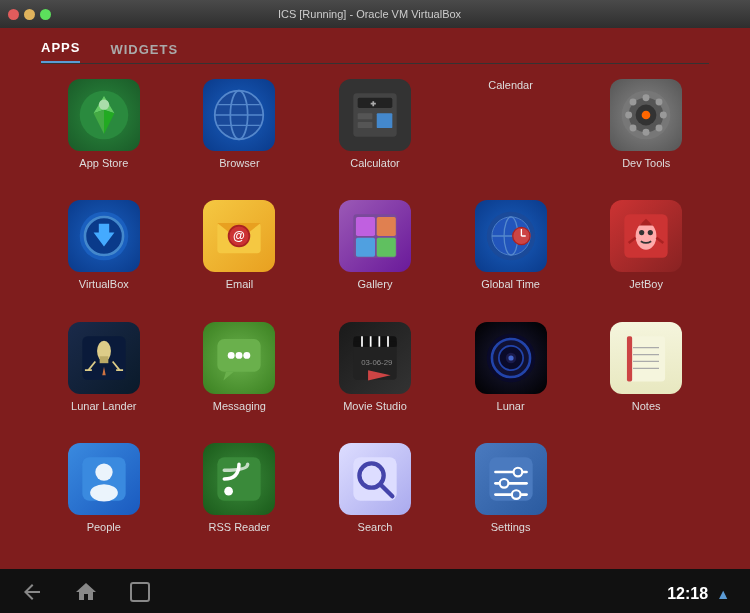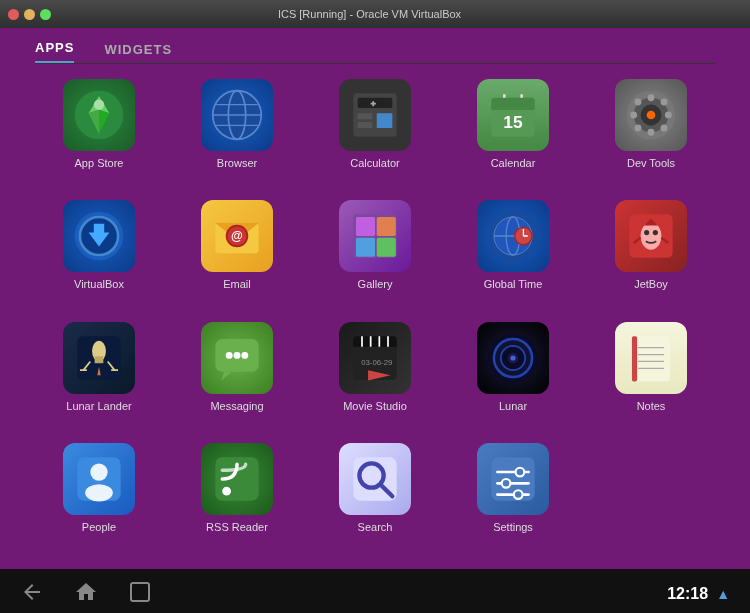--- a/index.html
+++ b/index.html
@@ -50,24 +50,24 @@
       height: 591px;
       background: #1c1c1c;
       position: relative;
       display: flex;
       flex-direction: column;
     }
 
     
     .android-screen {
       flex: 1;
-      background: #701a75;
+      background: #7f1d1d;
       display: flex;
       flex-direction: column;
-      padding: 0 15px;
+      padding: 0 21px;
     }
 
     
     .tabs-row {
       display: flex;
       align-items: center;
       padding: 12px 20px 0 20px;
       gap: 30px;
       position: relative;
     }
@@ -249,30 +249,20 @@
     <rect x="10" y="28" width="17" height="7" rx="1" fill="#555"></rect>
     <rect x="10" y="38" width="17" height="7" rx="1" fill="#555"></rect>
     <rect x="32" y="28" width="18" height="17" rx="1" fill="#4488cc"></rect>
     <line x1="28" y1="14" x2="28" y2="20" stroke="#aaa" stroke-width="2"></line>
     <line x1="25" y1="17" x2="31" y2="17" stroke="#aaa" stroke-width="2"></line>
   </svg>
           </div>
           <span class="app-label">Calculator</span>
         </div>
         <div class="app-item">
-          <div class="app-icon icon-calendar">
-            <svg viewBox="0 0 60 60" xmlns="http://www.w3.org/2000/svg">
-    <rect x="5" y="10" width="50" height="45" rx="4" fill="#559955"></rect>
-    <rect x="5" y="10" width="50" height="14" rx="4" fill="#448844"></rect>
-    <rect x="5" y="18" width="50" height="6" fill="#448844"></rect>
-    <line x1="20" y1="10" x2="20" y2="6" stroke="#ddd" stroke-width="3"></line>
-    <line x1="40" y1="10" x2="40" y2="6" stroke="#ddd" stroke-width="3"></line>
-    <text x="30" y="45" fill="white" font-size="20" text-anchor="middle" font-weight="bold">15</text>
-  </svg>
-          </div>
           <span class="app-label">Calendar</span>
         </div>
         <div class="app-item">
           <div class="app-icon icon-dev-tools">
             <svg viewBox="0 0 60 60" xmlns="http://www.w3.org/2000/svg">
     <circle cx="30" cy="30" r="28" fill="#777"></circle>
     <circle cx="30" cy="30" r="20" fill="#555"></circle>
     <circle cx="30" cy="30" r="12" fill="#333"></circle>
     <circle cx="30" cy="30" r="5" fill="#ff6600"></circle>
     <circle cx="30" cy="10" r="4" fill="#999"></circle>

